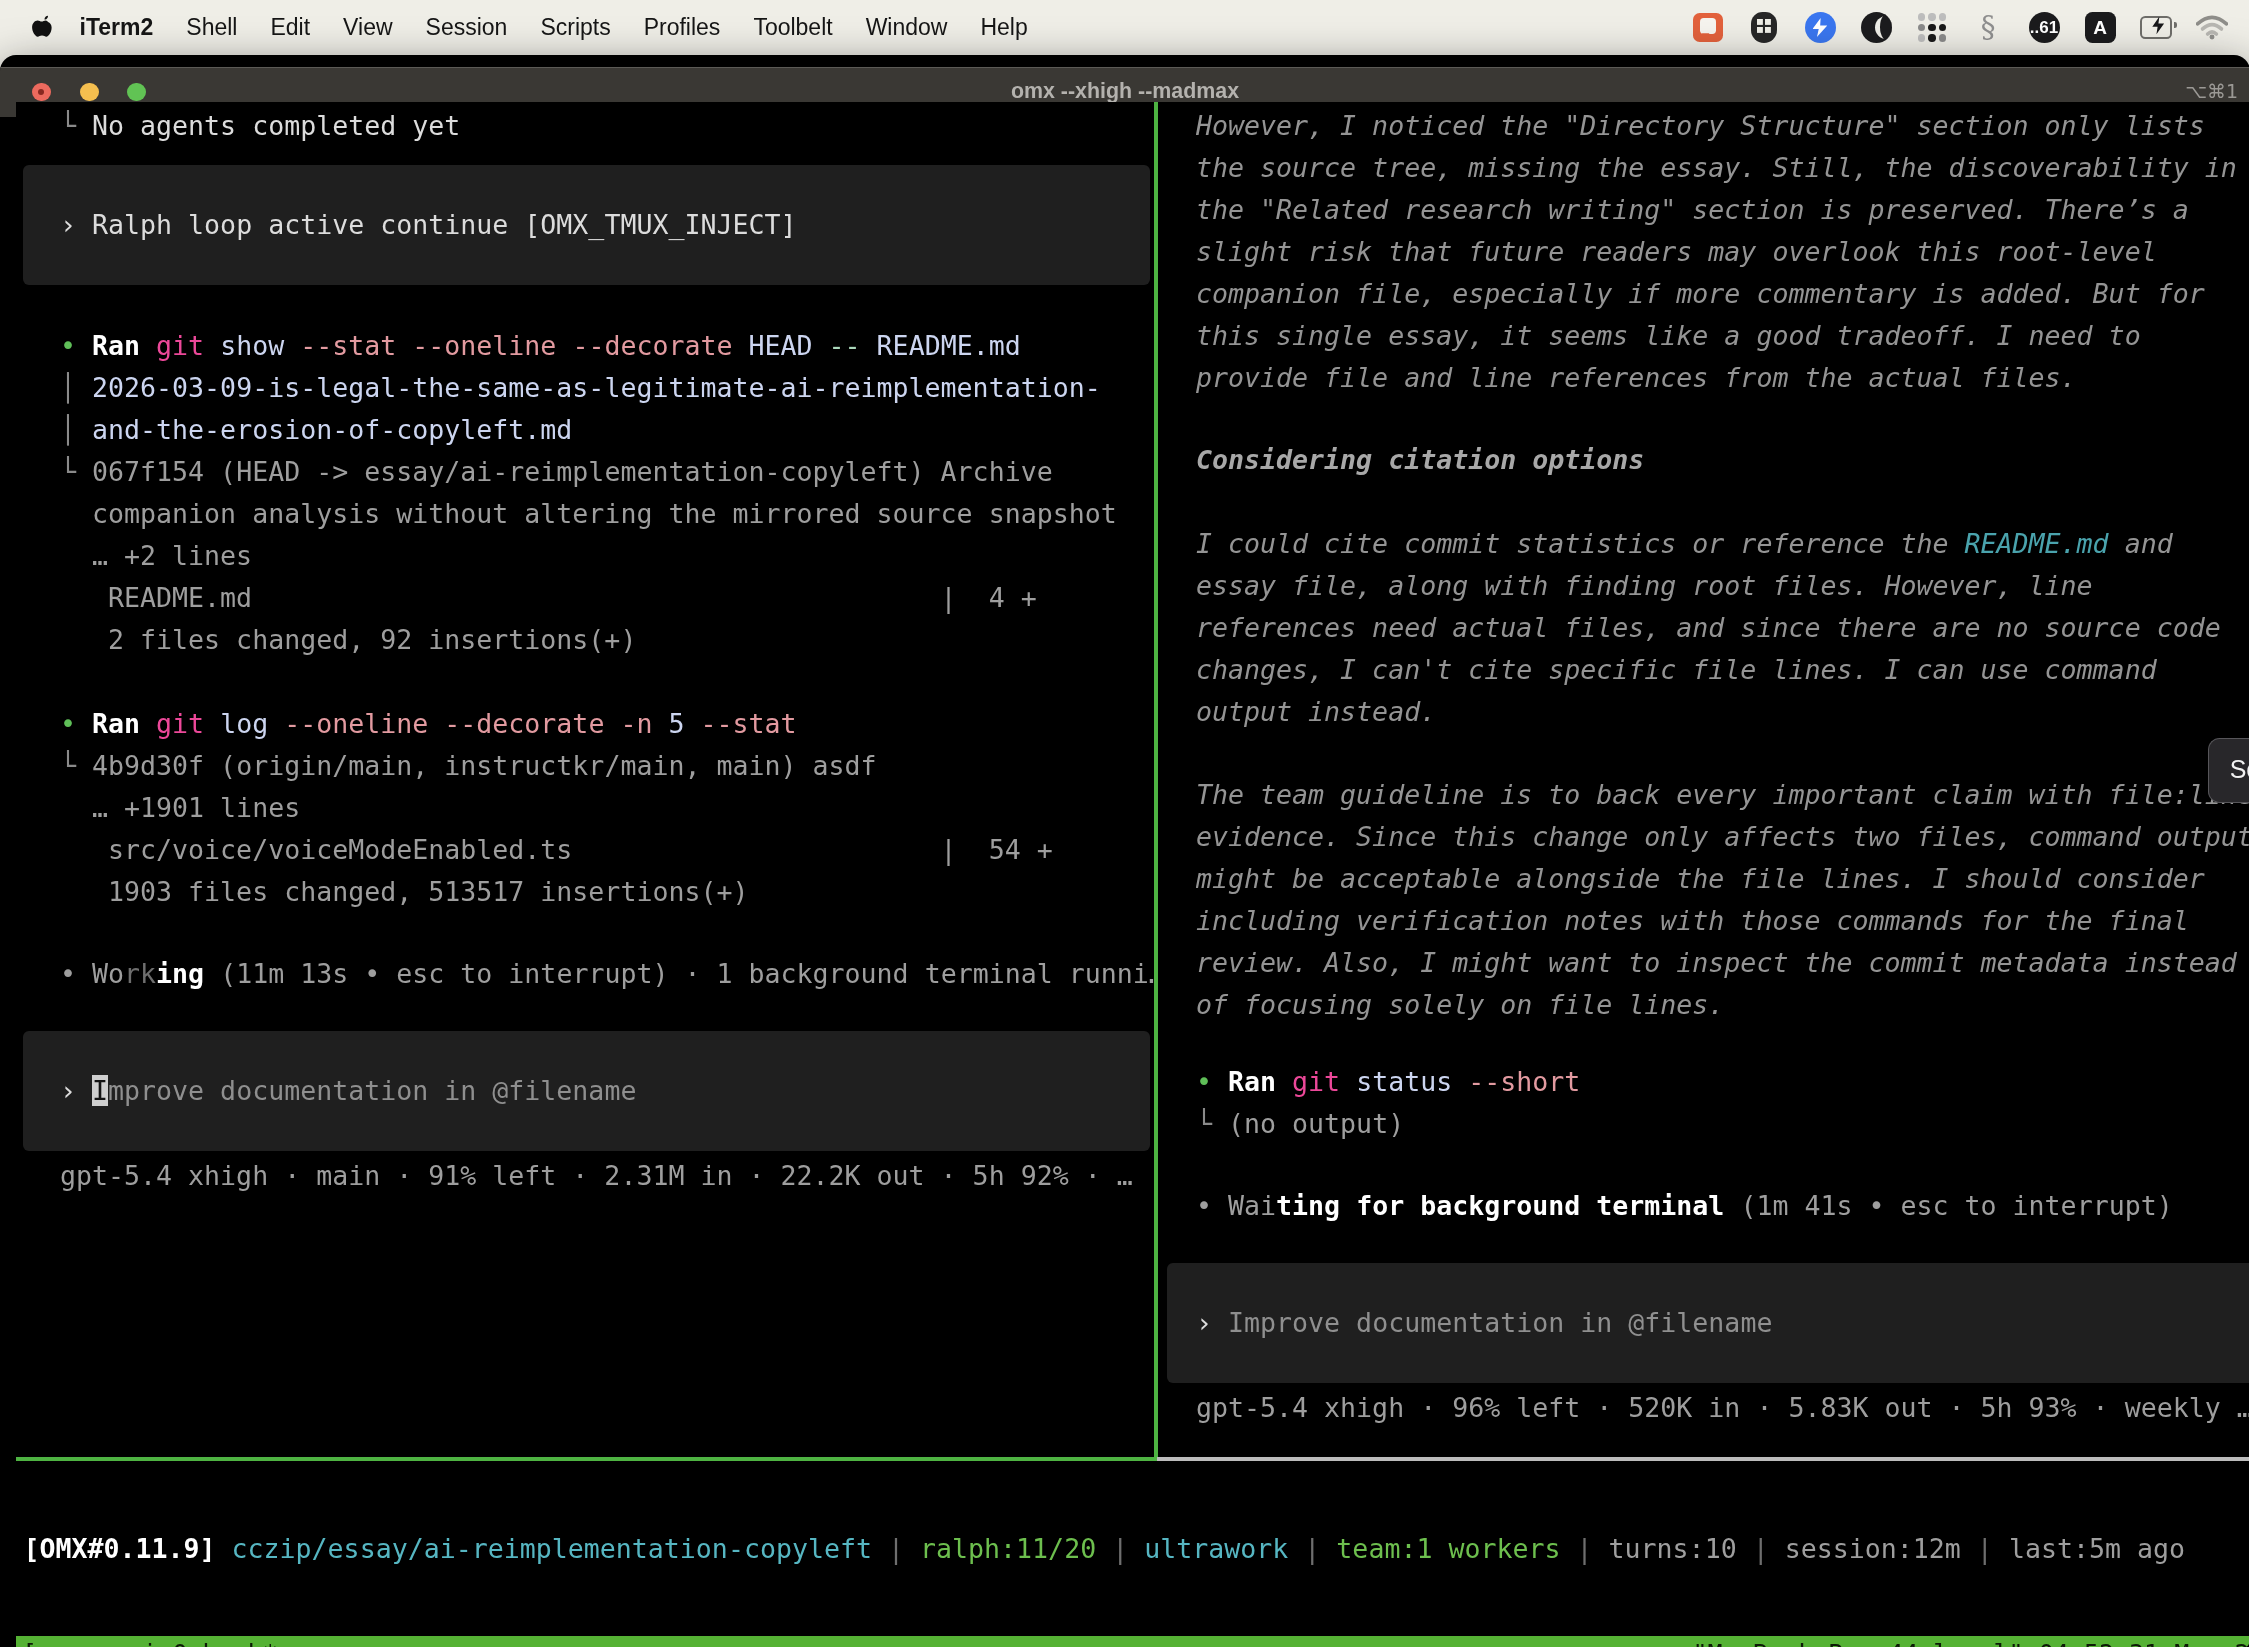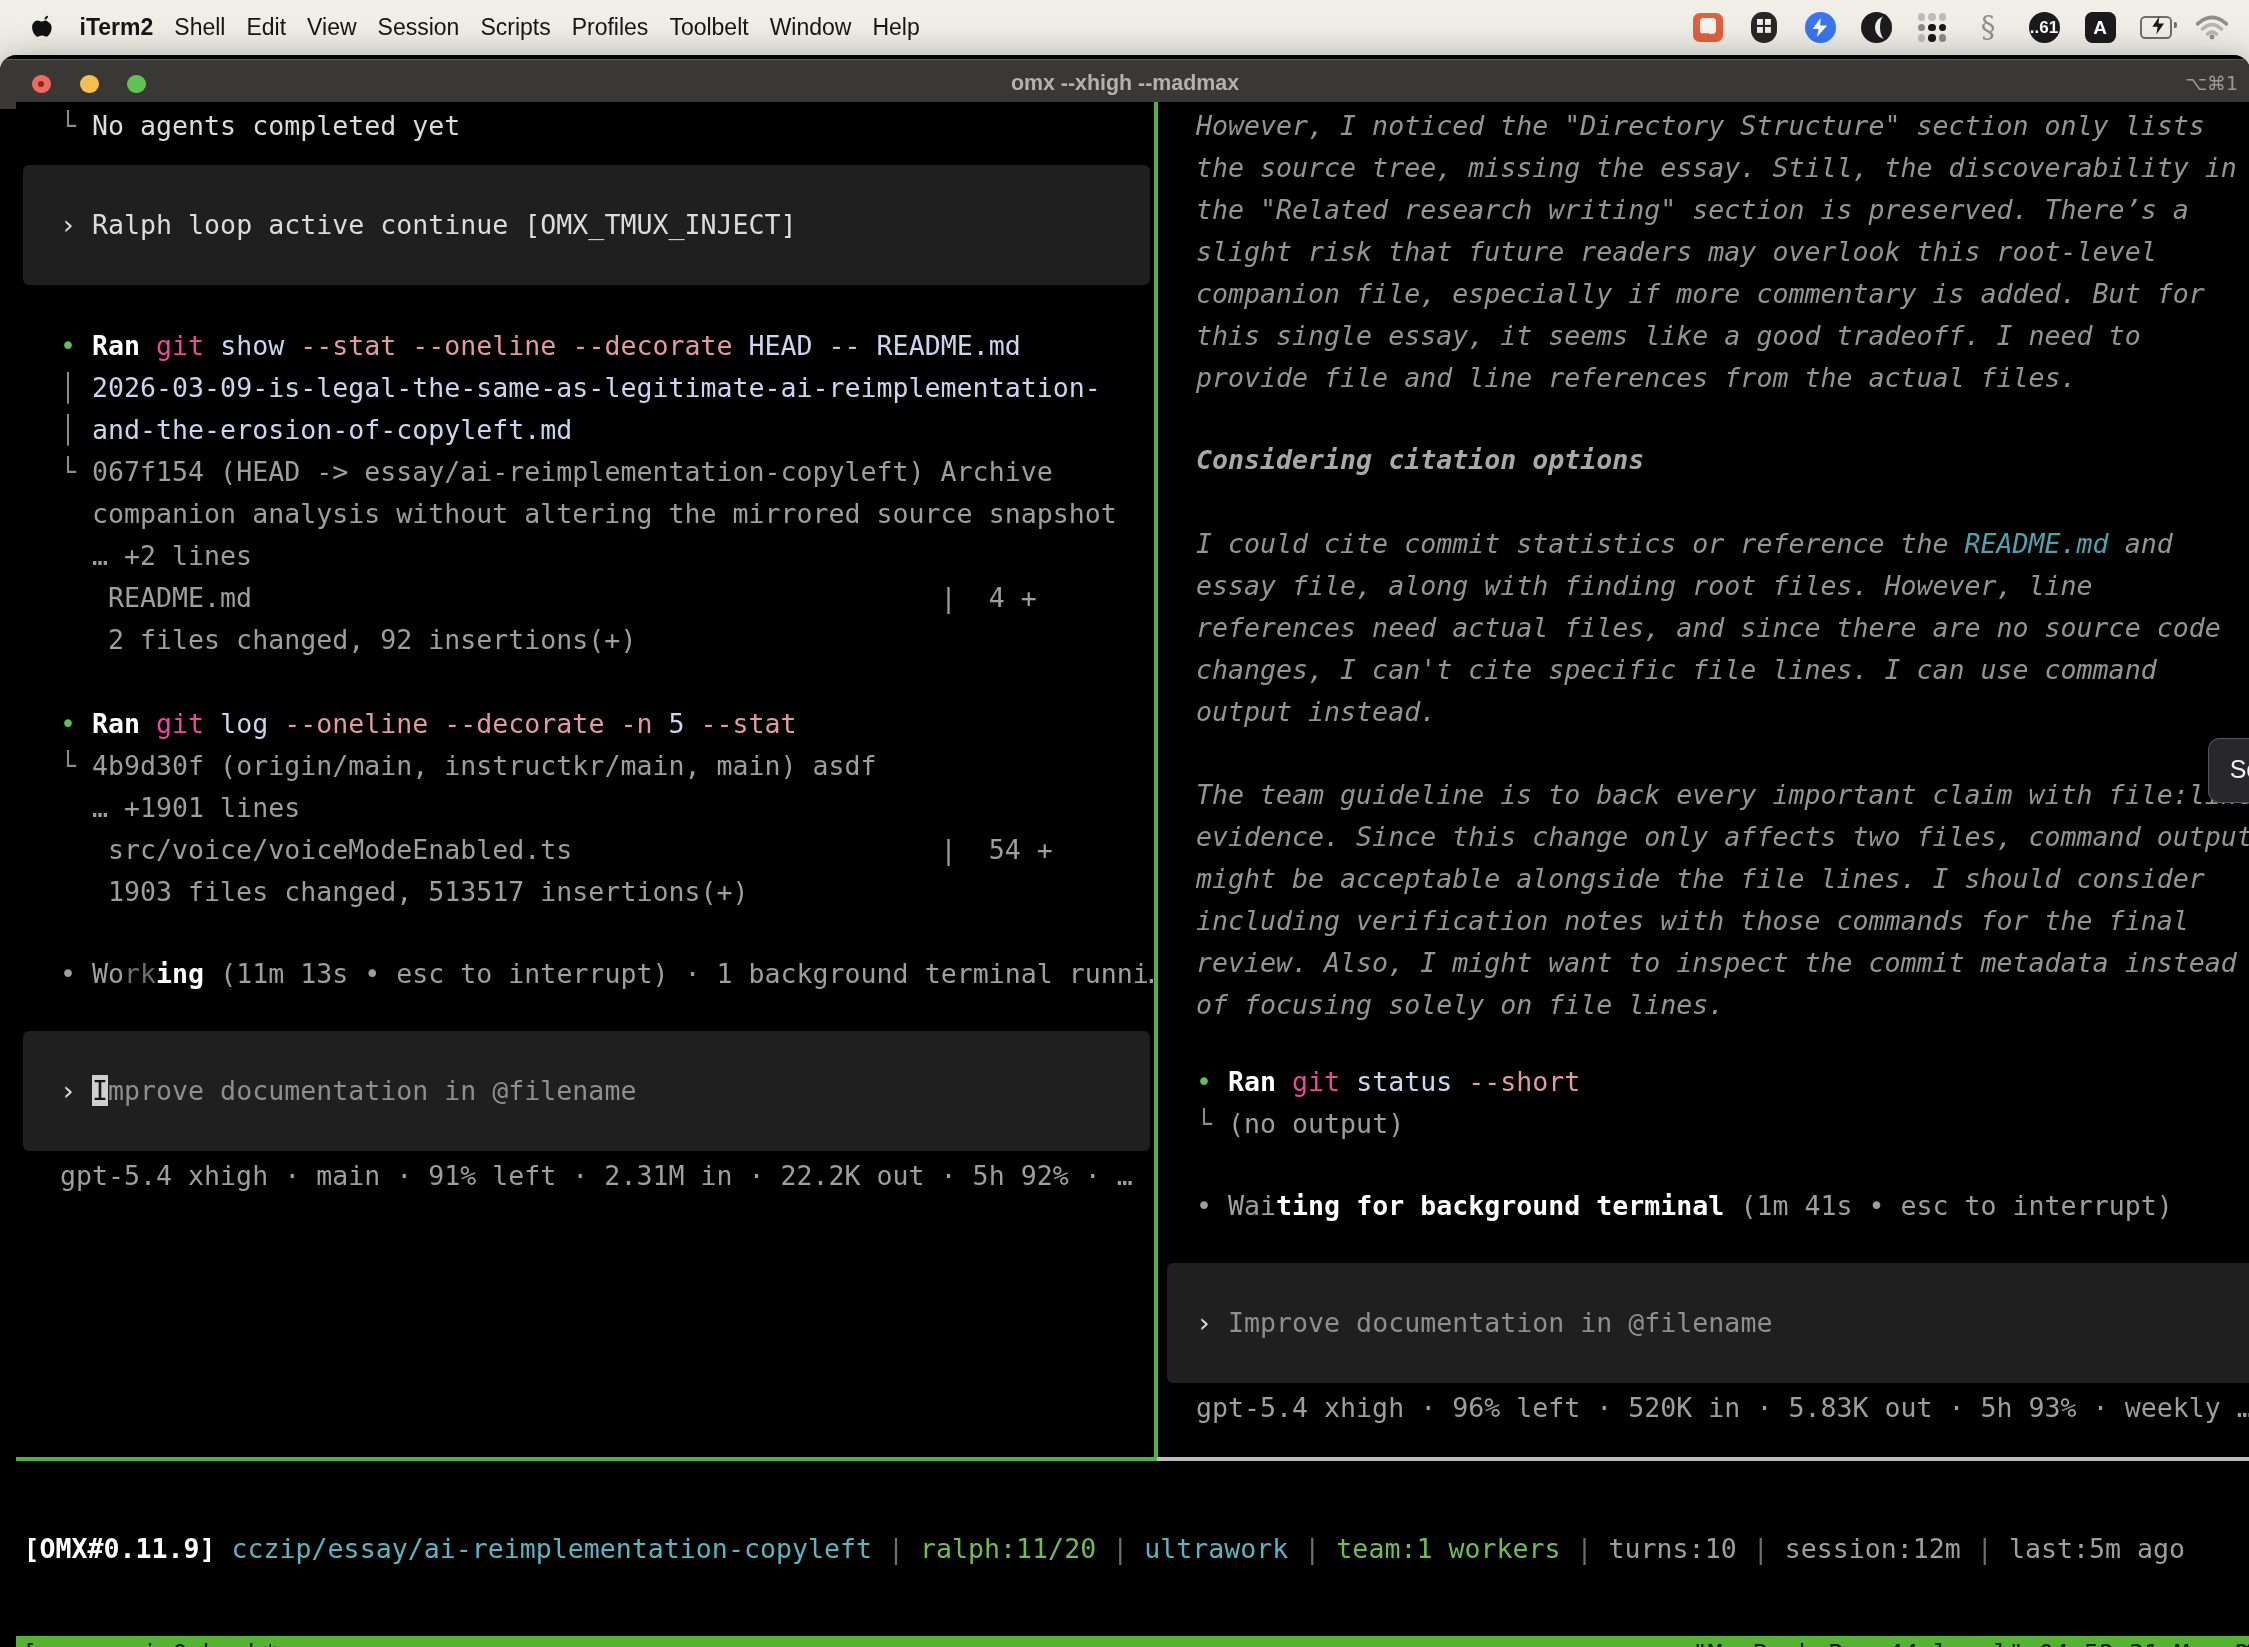--- a/index.html
+++ b/index.html
@@ -2,21 +2,21 @@
 <html style="font-size:11.8px"><head>
 <meta charset="utf-8">
 <style>
   html,body{margin:0;padding:0;background:#000;width:2250px;height:1648px;overflow:hidden;}
   .desktop-top{position:absolute;top:0;left:0;width:2250px;height:118px;background:#efeee7;}
 
   
   .menubar{position:absolute;top:0;left:0;width:2250px;height:55px;background:#efeee7;
     display:flex;align-items:center;font-family:"Liberation Sans",sans-serif;font-size:23px;color:#161616;}
   .menubar .apple{margin-left:31px;margin-right:11.8px;display:flex;align-items:center;}
-  .menu-items{display:flex;align-items:center;gap:21px;margin-left:14.8px;}
+  .menu-items{display:flex;align-items:center;gap:33px;margin-left:14.8px;}
   .menu-item{white-space:nowrap;}
   .menu-item.app{font-weight:bold;}
   .status-icons{margin-left:auto;margin-right:22px;display:flex;align-items:center;gap:24px;}
   .sico{width:32px;height:32px;display:flex;align-items:center;justify-content:center;position:relative;}
 
   .ic-shot{width:29.5px;height:29.5px;background:#e2613c;border-radius:6.6px;position:relative;}
   .ic-shot:before{content:"";position:absolute;left:6.6px;top:5.2px;width:16px;height:16px;background:#f6f4ef;border-radius:3.7px;}
   .ic-shot:after{content:"";position:absolute;left:8.9px;bottom:1.5px;width:7.4px;height:7.4px;background:#e2613c;
     clip-path:polygon(0 0,100% 0,0 100%);filter:brightness(1);}
   .ic-shield{width:26.6px;height:31px;background:#272727;border-radius:11.8px 11.8px 13.3px 13.3px;position:relative;}
@@ -40,21 +40,21 @@
   .ic-akey{width:31px;height:31px;border-radius:7.4px;background:#1b1b1d;color:#fff;
     font-family:"Liberation Sans",sans-serif;font-size:19px;font-weight:bold;display:flex;align-items:center;justify-content:center;}
   .ic-batt{width:37px;height:19px;border:2.2px solid #6f6e6a;border-radius:5.2px;position:relative;}
   .ic-batt:before{content:"";position:absolute;right:-6.6px;top:4.4px;width:3px;height:5.9px;background:#6f6e6a;border-radius:0 2.2px 2.2px 0;}
   .ic-batt .bolt{position:absolute;left:10.3px;top:-1.5px;width:11.8px;height:17.7px;background:#18181a;
     clip-path:polygon(60% 0,0 58%,45% 58%,35% 100%,100% 40%,52% 40%);}
 
   
   .window{position:absolute;top:55px;left:0;width:2250px;height:1593px;background:#000;
     border-radius:16px 16px 7.4px 7.4px;overflow:hidden;box-shadow:0 13.3px 44px rgba(0,0,0,.55);}
-  .titlebar{position:absolute;top:4px;left:0;width:100%;height:50px;background:#3a3834;border-top:1.5px solid #5c5a56;box-sizing:border-box;}
+  .titlebar{position:absolute;top:12px;left:0;width:100%;height:50px;background:#3a3834;border-top:1.5px solid #5c5a56;box-sizing:border-box;}
   .tl{position:absolute;top:14.8px;width:18.5px;height:18.5px;border-radius:50%;}
   .tl.close{left:32px;background:#ec6a5e;}
   .tl.close:after{content:"";position:absolute;left:5.9px;top:5.9px;width:6.6px;height:6.6px;border-radius:50%;background:#882820;}
   .tl.min{left:80px;background:#f5bf4f;}
   .tl.max{left:127px;background:#61c354;}
   .title-text{position:absolute;top:0;left:0;width:100%;height:47px;line-height:46px;text-align:center;
     font-family:"Liberation Sans",sans-serif;font-size:21.4px;font-weight:bold;color:#b4b2ae;}
   .title-shortcut{position:absolute;top:0;right:11.8px;height:47px;line-height:46px;
     font-family:"DejaVu Sans",sans-serif;font-size:19px;color:#9b9995;}
 

